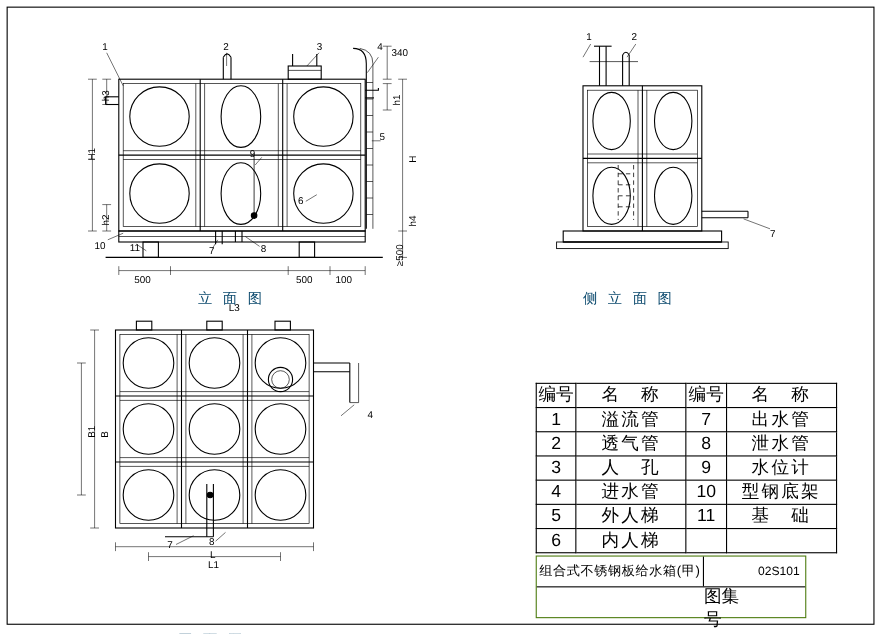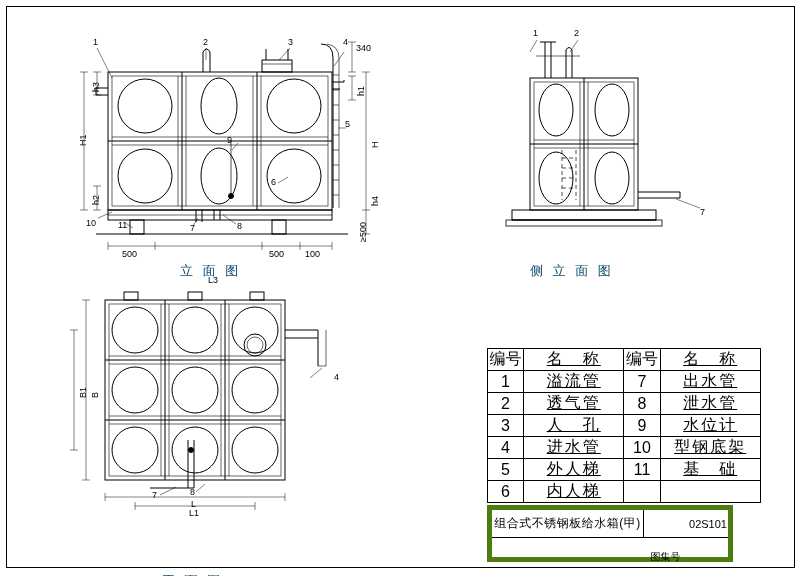--- a/index.html
+++ b/index.html
@@ -67,30 +67,30 @@
   }
   .legend td, .legend th {
     border: 1px solid #000;
     text-align: center;
     height: 17px;
     padding: 0;
     font-weight: normal;
     letter-spacing: 2px;
   }
   .legend .num { width: 32px; letter-spacing: 0; }
-  .legend .nm { width: 91px; text-decoration: underline; }
+  .legend .nm { width: 91px; }
   .legend thead td { font-weight: normal; }
   
   .titleblock {
     position: absolute;
     left: 487px;
     top: 505px;
     width: 246px;
     height: 57px;
-    border: 5px solid #4d7c0f;
+    border: 1px solid #4d7c0f;
     box-sizing: border-box;
   }
   .tb-row1 {
     position: absolute;
     left: 0; top: 0;
     width: 100%;
     height: 28px;
     box-sizing: border-box;
     border-bottom: 1px solid #000;
     display: flex;
@@ -103,21 +103,21 @@
     font-size: 12px;
     letter-spacing: 0.5px;
     border-right: 1px solid #000;
     box-sizing: border-box;
   }
   .tb-setlabel {
     flex: 0 0 44px;
     display: flex;
     align-items: center;
     justify-content: center;
-    font-size: 10px;
+    font-size: 16px;
     border-right: 1px solid #000;
     box-sizing: border-box;
     margin-top: 47px;
   }
   .tb-setval {
     flex: 1 1 auto;
     display: flex;
     align-items: center;
     justify-content: center;
     font-size: 11px;

